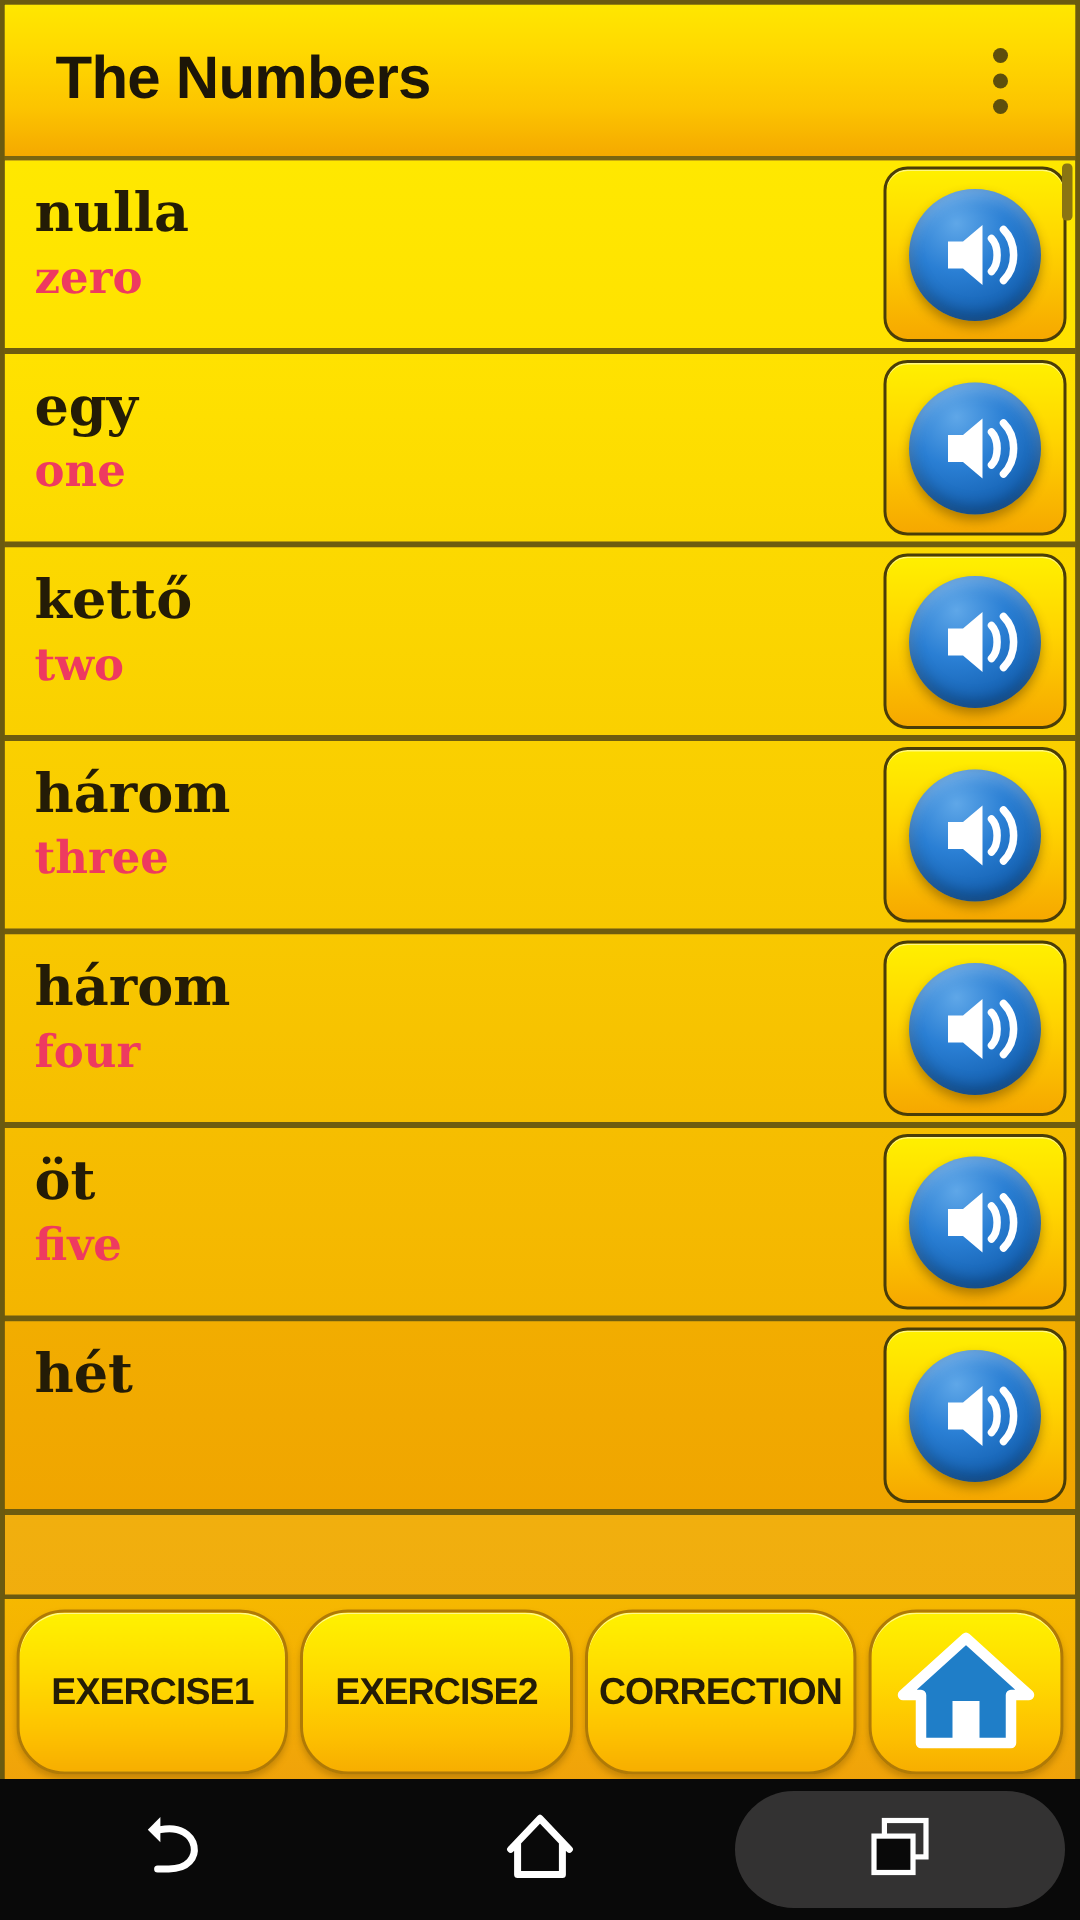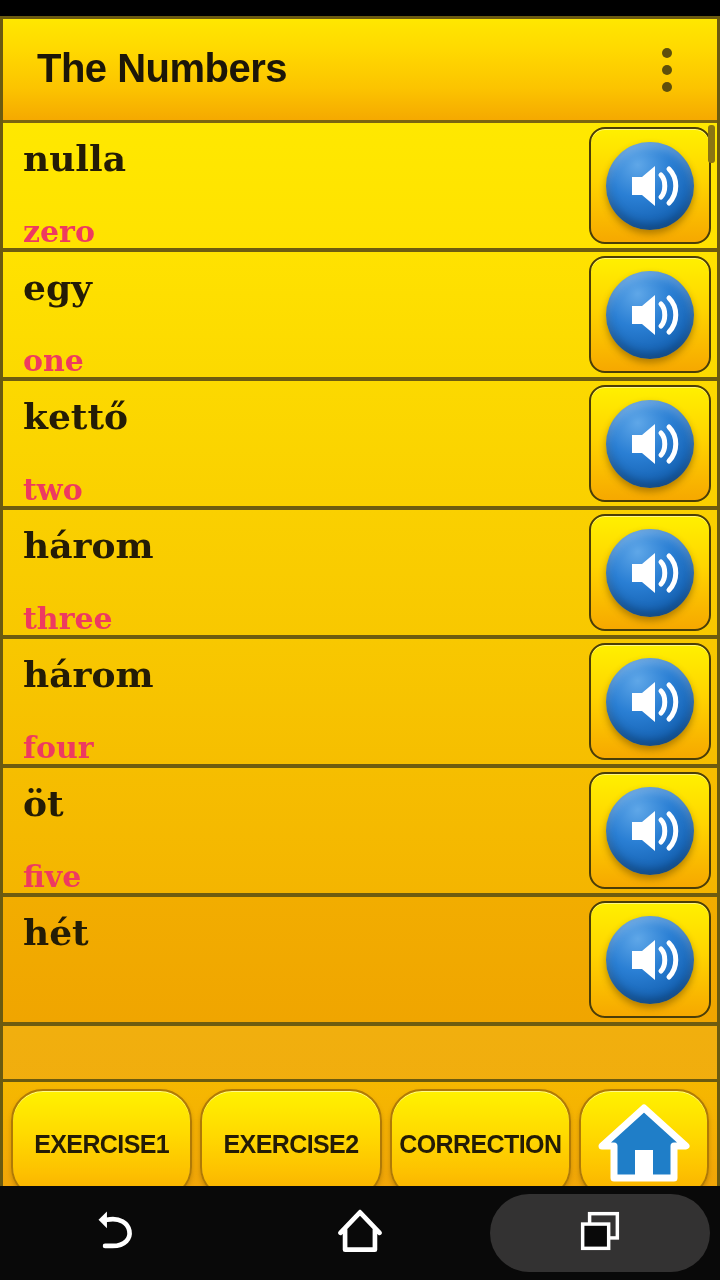--- a/index.html
+++ b/index.html
@@ -12,21 +12,21 @@
   .phone {
     position:relative;
     width:720px; height:1280px;
     background:#000;
     overflow:hidden;
   }
 
   
   .app {
     position:absolute;
-    left:0; top:16px;
+    left:0; top:0;
     width:720px; height:1190px;
     background:linear-gradient(#f7d11a, #f0a90c);
     border-left:3px solid #6b5a10;
     border-right:3px solid #6b5a10;
     border-top:3px solid #6b5a10;
     overflow:hidden;
   }
 
   
   .appbar {
@@ -105,21 +105,21 @@
     font-size:36px;
     color:#241c06;
     line-height:1.18;
   }
   .trans {
     font-family:"DejaVu Serif", "Liberation Serif", serif;
     font-weight:bold;
     font-size:30px;
     color:#ee3a60;
     line-height:1.1;
-    margin-top:36px;
+    margin-top:6px;
   }
 
   
   .spk-btn {
     width:122px;
     margin:4px 6px 4px 0;
     border:2px solid #4a3d08;
     border-radius:16px;
     background:linear-gradient(180deg,#fff000 0%, #ffd400 45%, #f6a800 100%);
     display:flex; align-items:center; justify-content:center;

